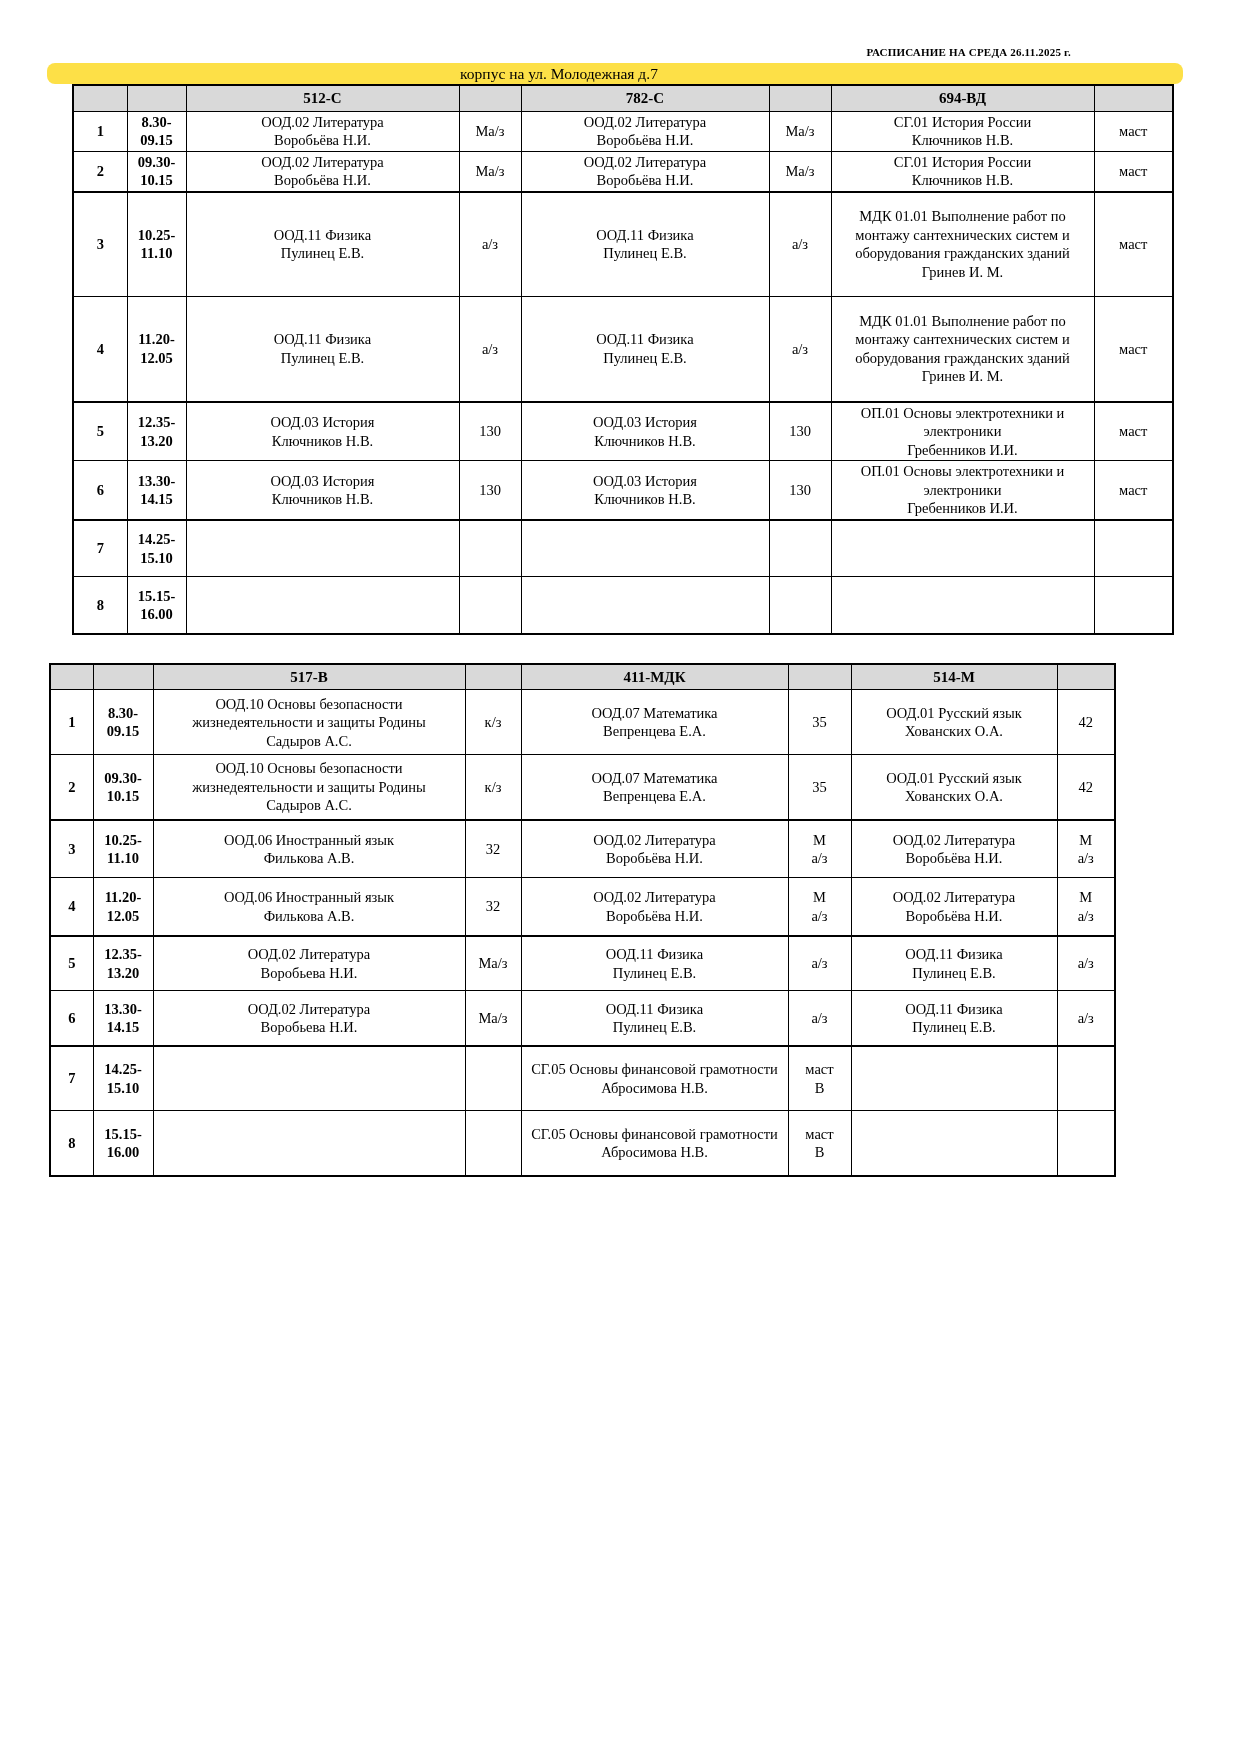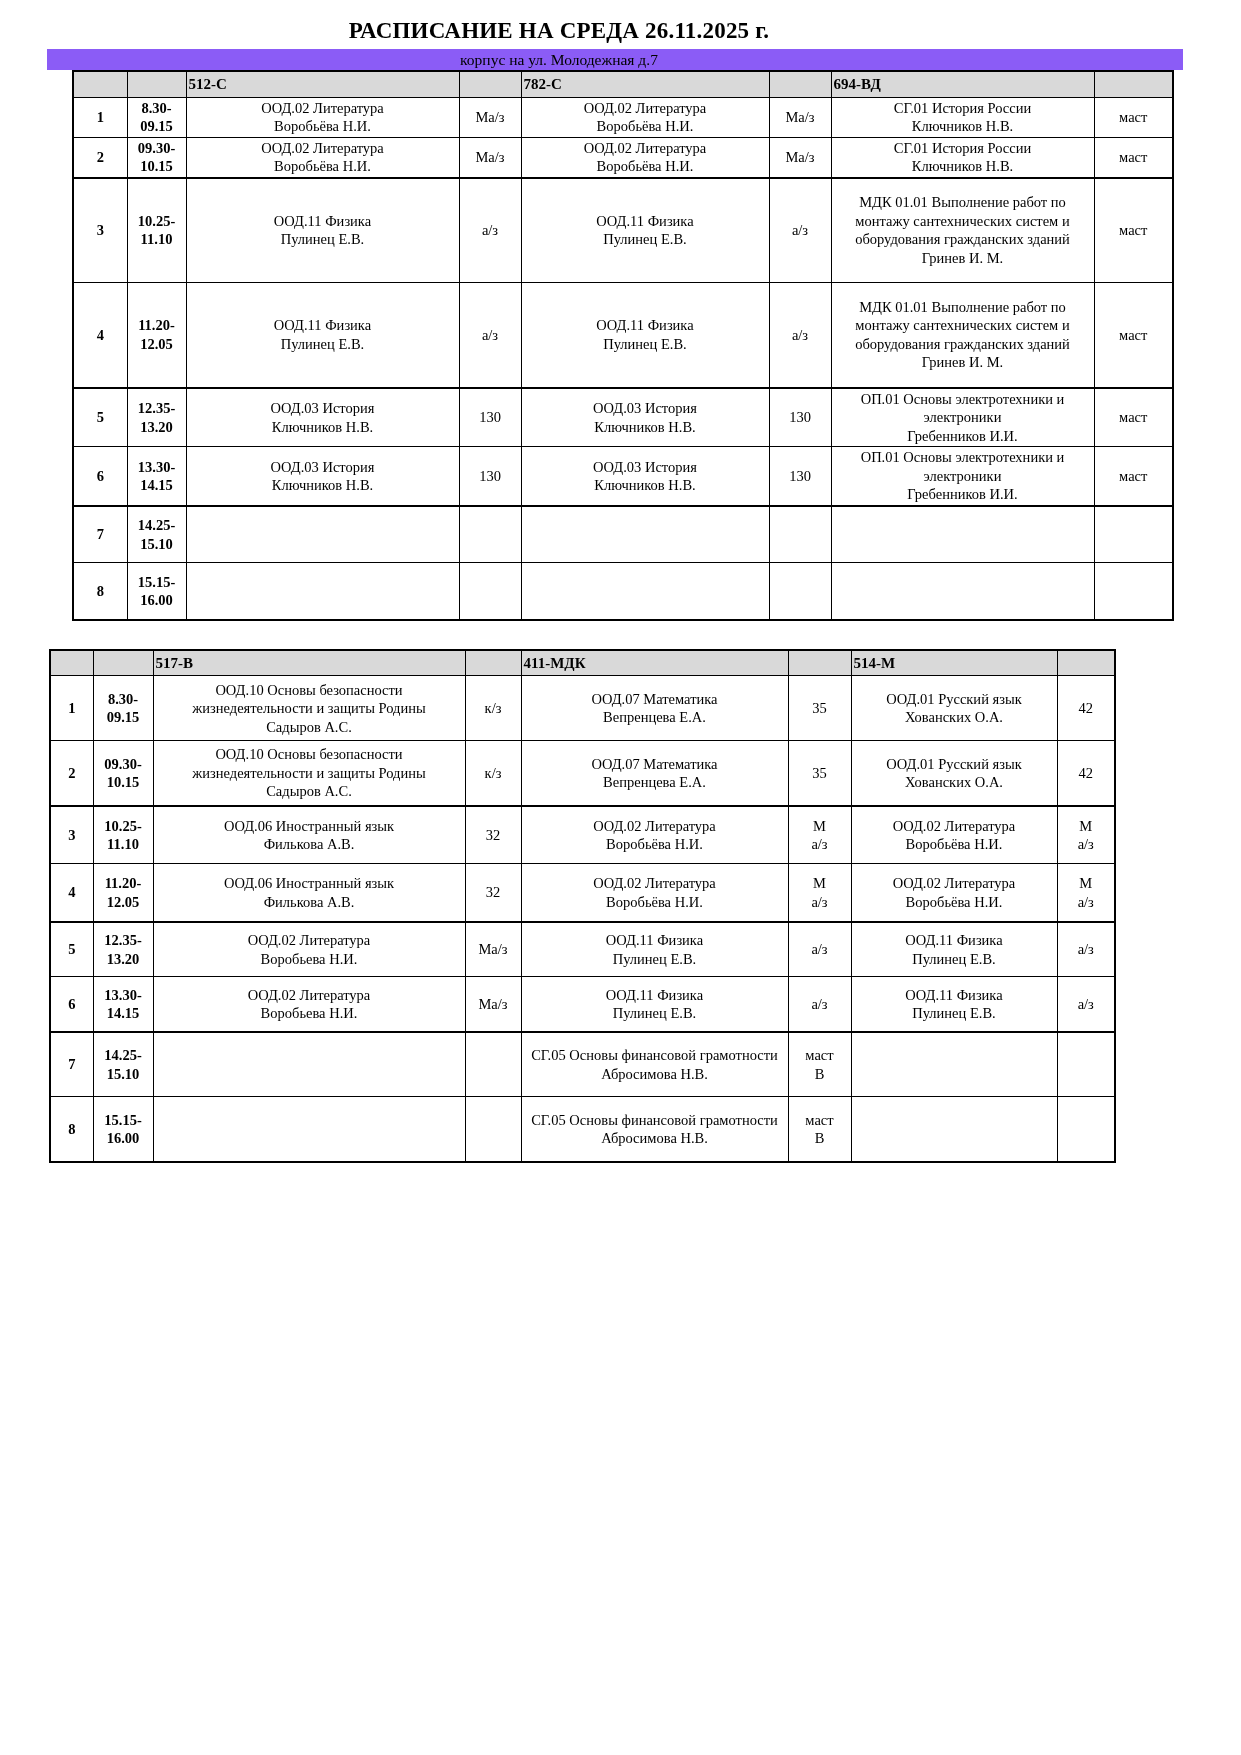--- a/index.html
+++ b/index.html
@@ -3,40 +3,40 @@
 <meta charset="utf-8">
 <style>
   * { box-sizing: border-box; }
   body { margin: 0; background: #ffffff; }
   .sheet {
     width: 1241px; height: 1755px; position: relative;
     background: #ffffff; color: #000;
     font-family: "Liberation Serif", serif;
   }
   .title-wrap {
-    padding-top: 18px; margin-left: 47px; width: 1024px;
-    text-align: center; font-weight: bold; font-size: 23px;
+    padding-top: 46px; margin-left: 47px; width: 1024px;
+    text-align: right; font-weight: bold; font-size: 11px;
     letter-spacing: 0.2px;
   }
   .band {
     margin-top: 5px; margin-left: 47px; width: 1136px; height: 21px;
   }
   .band-text {
     width: 1024px; text-align: center; font-size: 15.5px; line-height: 21px;
   }
   table.sched {
     border-collapse: collapse; table-layout: fixed;
     border: 2px solid #000;
   }
   #table-1 { margin-left: 72px; width: 1100px; }
   #table-2 { margin-left: 49px; margin-top: 28px; width: 1065px; }
   .sched th {
     background: #d9d9d9; border: 1px solid #000;
     font-size: 15px; font-weight: bold; height: 26px;
-    text-align: left; vertical-align: middle; padding: 0 2px;
+    text-align: center; vertical-align: middle; padding: 0 2px;
   }
   .sched td {
     border: 1px solid #000; text-align: center; vertical-align: middle;
     white-space: pre-line; font-size: 14.5px; line-height: 1.28;
     padding: 1px 4px; overflow: hidden;
   }
   .sched td.num, .sched td.time { font-weight: bold; padding: 1px 1px; }
   .sched tr.pair-end td { border-bottom-width: 2px; }
   #table-1 tbody tr:nth-child(1), #table-1 tbody tr:nth-child(2) { height: 38px; }
   #table-1 tbody tr:nth-child(3), #table-1 tbody tr:nth-child(4) { height: 105px; }
@@ -49,21 +49,21 @@
 </style>
 </head>
 <body>
 
 <div class="sheet">
 
   <div class="title-wrap">
     <span>РАСПИСАНИЕ НА СРЕДА 26.11.2025 г.</span>
   </div>
 
-  <div class="band" style="background: #8b5cf6;">
+  <div class="band" style="background: #fde047; border-radius: 8px;">
     <div class="band-text">корпус на ул. Молодежная д.7</div>
   </div>
 
   <table class="sched" id="table-1">
     <colgroup>
       <col style="width:54px">
         <col style="width:59px">
       <col style="width:273px">
         <col style="width:62px">
       <col style="width:248px">

